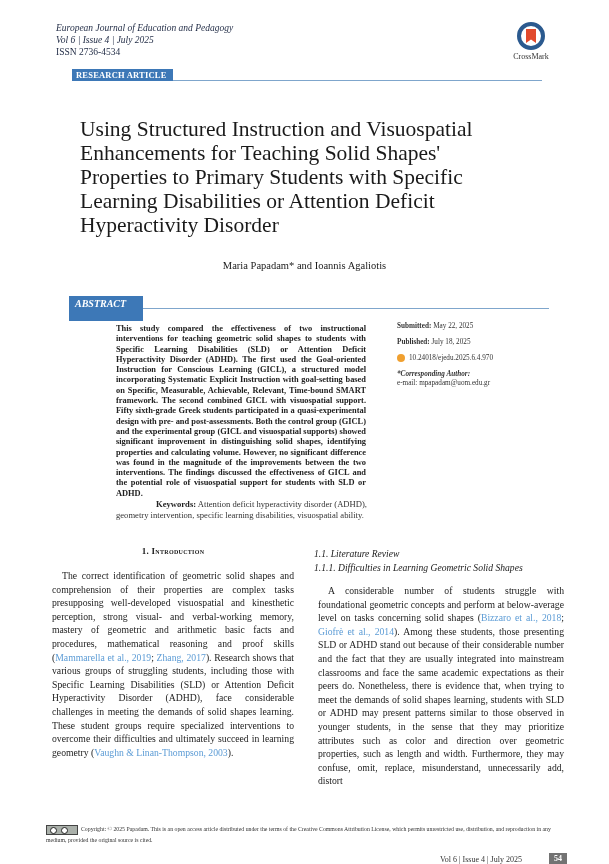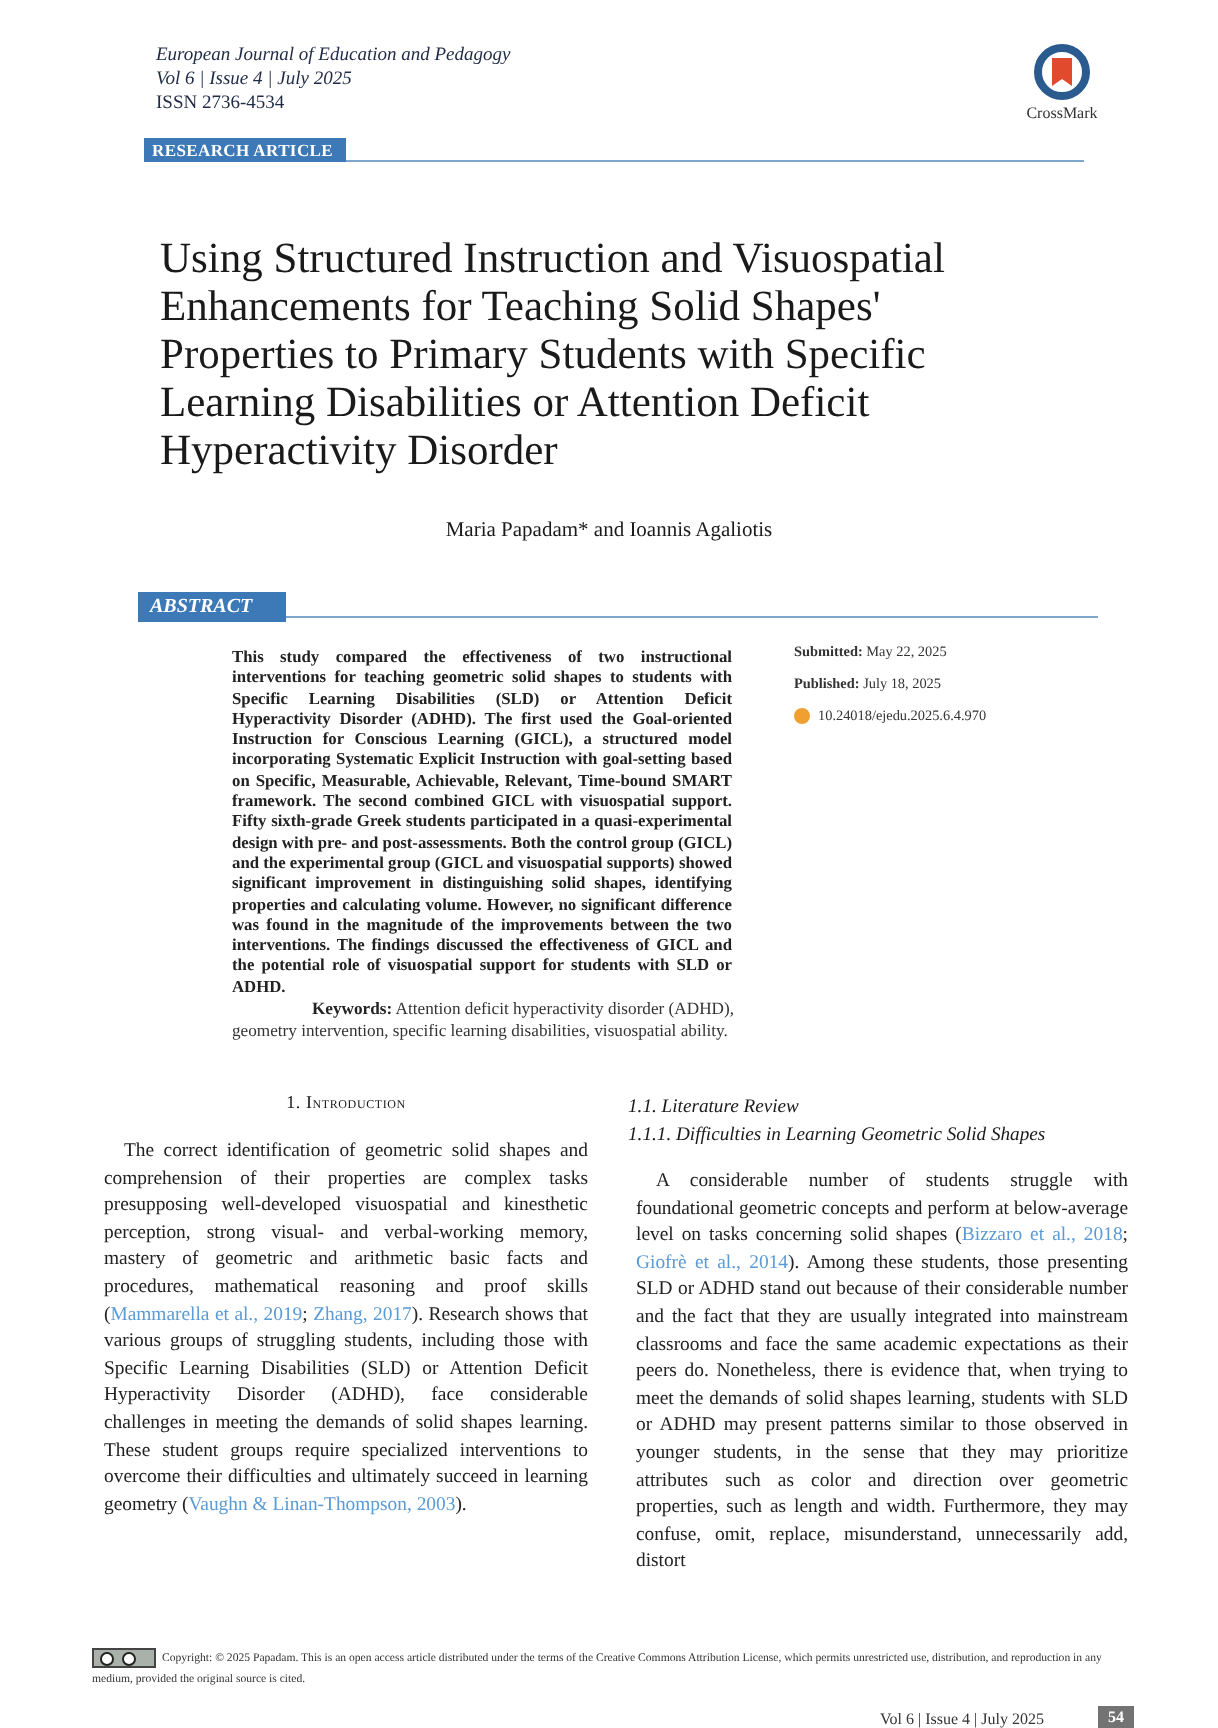--- a/index.html
+++ b/index.html
@@ -1,28 +1,28 @@
 <!DOCTYPE html>
 <html><head>
 <meta charset="utf-8">
 <style>
   html, body { margin:0; padding:0; background:#fff; }
   body { width:609px; height:864px; position:relative; overflow:hidden; font-family:"Liberation Serif", serif; color:#1a1a1a; }
   .abs { position:absolute; }
-  .journal { left:78px; top:22px; font-size:9.5px; line-height:12px; font-style:italic; color:#1f2a44; }
+  .journal { left:56px; top:22px; font-size:9.5px; line-height:12px; font-style:italic; color:#1f2a44; }
   .journal .issn { font-style:normal; }
   .ra-bar { left:72px; top:70px; width:470px; height:10px; border-bottom:1px solid #7fa6cc; }
   .ra-tag { left:72px; top:69px; background:#3d78b7; color:#fff; font-weight:bold; font-size:8.5px; padding:1px 6px 1px 4px; letter-spacing:0.2px; font-family:"Liberation Serif", serif;text-align:center; }
   .crossmark { left:496px; top:22px; width:70px; text-align:center; }
   .cm-circle { width:28px; height:28px; border-radius:50%; border:4px solid #2b5a8f; margin:0 auto; position:relative; box-sizing:border-box; }
   .cm-flag { position:absolute; left:5px; top:3px; width:10px; height:14px; background:#e14a2d; clip-path:polygon(0 0,100% 0,100% 100%,50% 75%,0 100%); }
   .cm-label { font-size:8px; color:#333; margin-top:2px; }
   .title { left:80px; top:117px; width:450px; font-size:21.5px; line-height:24px; color:#1a1a1a; }
   .authors { left:0; width:609px; top:260px; text-align:center; font-size:10.5px; }
-  .abs-tag { left:69px; top:296px; background:#3d78b7; color:#fff; font-weight:bold; font-style:italic; font-size:10px; padding:2px 14px 2px 6px; width:54px; }
+  .abs-tag { left:69px; top:296px; background:#3d78b7; color:#fff; font-weight:bold; font-style:italic; font-size:10px; padding:2px 14px 12px 6px; width:54px; }
   .abs-line { left:69px; top:308px; width:480px; border-bottom:1px solid #7fa6cc; }
   .abstract { left:116px; top:324px; width:250px; font-size:8.4px; line-height:10.3px; font-weight:bold; text-align:justify; color:#222; }
   .side { left:397px; top:322px; width:150px; font-size:7.2px; color:#333; }
   .side .lbl { font-weight:bold; }
   .side div { margin-bottom:8px; }
   .doi-icon { display:inline-block; width:8px; height:8px; border-radius:50%; background:#f0a030; vertical-align:middle; margin-right:4px; }
   .side .doi { }
   .side .dept { font-style:italic; font-size:8.2px; line-height:10px; text-align:justify; margin-top:8px; }
   .keywords { left:116px; top:499px; width:260px; font-size:8.6px; line-height:10.5px; color:#333; }
   .keywords b { color:#222;padding-left:40px; }
@@ -63,28 +63,32 @@
 <div class="abs authors">Maria Papadam* and Ioannis Agaliotis</div>
 
 <div class="abs abs-line"></div>
 <div class="abs abs-tag">ABSTRACT</div>
 <div class="abs abstract">This study compared the effectiveness of two instructional interventions for teaching geometric solid shapes to students with Specific Learning Disabilities (SLD) or Attention Deficit Hyperactivity Disorder (ADHD). The first used the Goal-oriented Instruction for Conscious Learning (GICL), a structured model incorporating Systematic Explicit Instruction with goal-setting based on Specific, Measurable, Achievable, Relevant, Time-bound SMART framework. The second combined GICL with visuospatial support. Fifty sixth-grade Greek students participated in a quasi-experimental design with pre- and post-assessments. Both the control group (GICL) and the experimental group (GICL and visuospatial supports) showed significant improvement in distinguishing solid shapes, identifying properties and calculating volume. However, no significant difference was found in the magnitude of the improvements between the two interventions. The findings discussed the effectiveness of GICL and the potential role of visuospatial support for students with SLD or ADHD.</div>
 
 <div class="abs side">
   <div><span class="lbl">Submitted:</span> <span>May 22, 2025</span></div>
   <div><span class="lbl">Published:</span> <span>July 18, 2025</span></div>
   <div><span class="doi-icon"></span><span class="doi">10.24018/ejedu.2025.6.4.970</span></div>
+  <div style="line-height:9px;">
+    <div style="font-style:italic;font-weight:bold;margin:0;">*Corresponding Author:</div>
+    <div style="margin:0;">e-mail: mpapadam@uom.edu.gr</div>
+  </div>
 </div>
 
 <div class="abs keywords">
   <b>Keywords:</b>
   <span>Attention deficit hyperactivity disorder (ADHD), geometry intervention, specific learning disabilities, visuospatial ability.</span>
 </div>
 
-<div class="abs sec-head" style="font-variant:small-caps;">1. Introduction</div>
+<div class="abs sec-head" style="font-variant:small-caps;font-weight:bold;">1. Introduction</div>
 <div class="abs col leftcol">
   <p><span>The correct identification of geometric solid shapes and comprehension of their properties are complex tasks presupposing well-developed visuospatial and kinesthetic perception, strong visual- and verbal-working memory, mastery of geometric and arithmetic basic facts and procedures, mathematical reasoning and proof skills (</span><a class="cite">Mammarella et al., 2019</a><span>; </span><a class="cite">Zhang, 2017</a><span>). Research shows that various groups of struggling students, including those with Specific Learning Disabilities (SLD) or Attention Deficit Hyperactivity Disorder (ADHD), face considerable challenges in meeting the demands of solid shapes learning. These student groups require specialized interventions to overcome their difficulties and ultimately succeed in learning geometry (</span><a class="cite">Vaughn &amp; Linan-Thompson, 2003</a><span>).</span></p>
 </div>
 
 <div class="abs sub1">1.1.  Literature Review</div>
 <div class="abs sub2">1.1.1.  Difficulties in Learning Geometric Solid Shapes</div>
 <div class="abs col rightcol">
   <p><span>A considerable number of students struggle with foundational geometric concepts and perform at below-average level on tasks concerning solid shapes (</span><a class="cite">Bizzaro et al., 2018</a><span>; </span><a class="cite">Giofrè et al., 2014</a><span>). Among these students, those presenting SLD or ADHD stand out because of their considerable number and the fact that they are usually integrated into mainstream classrooms and face the same academic expectations as their peers do. Nonetheless, there is evidence that, when trying to meet the demands of solid shapes learning, students with SLD or ADHD may present patterns similar to those observed in younger students, in the sense that they may prioritize attributes such as color and direction over geometric properties, such as length and width. Furthermore, they may confuse, omit, replace, misunderstand, unnecessarily add, distort</span></p>
 </div>
 

